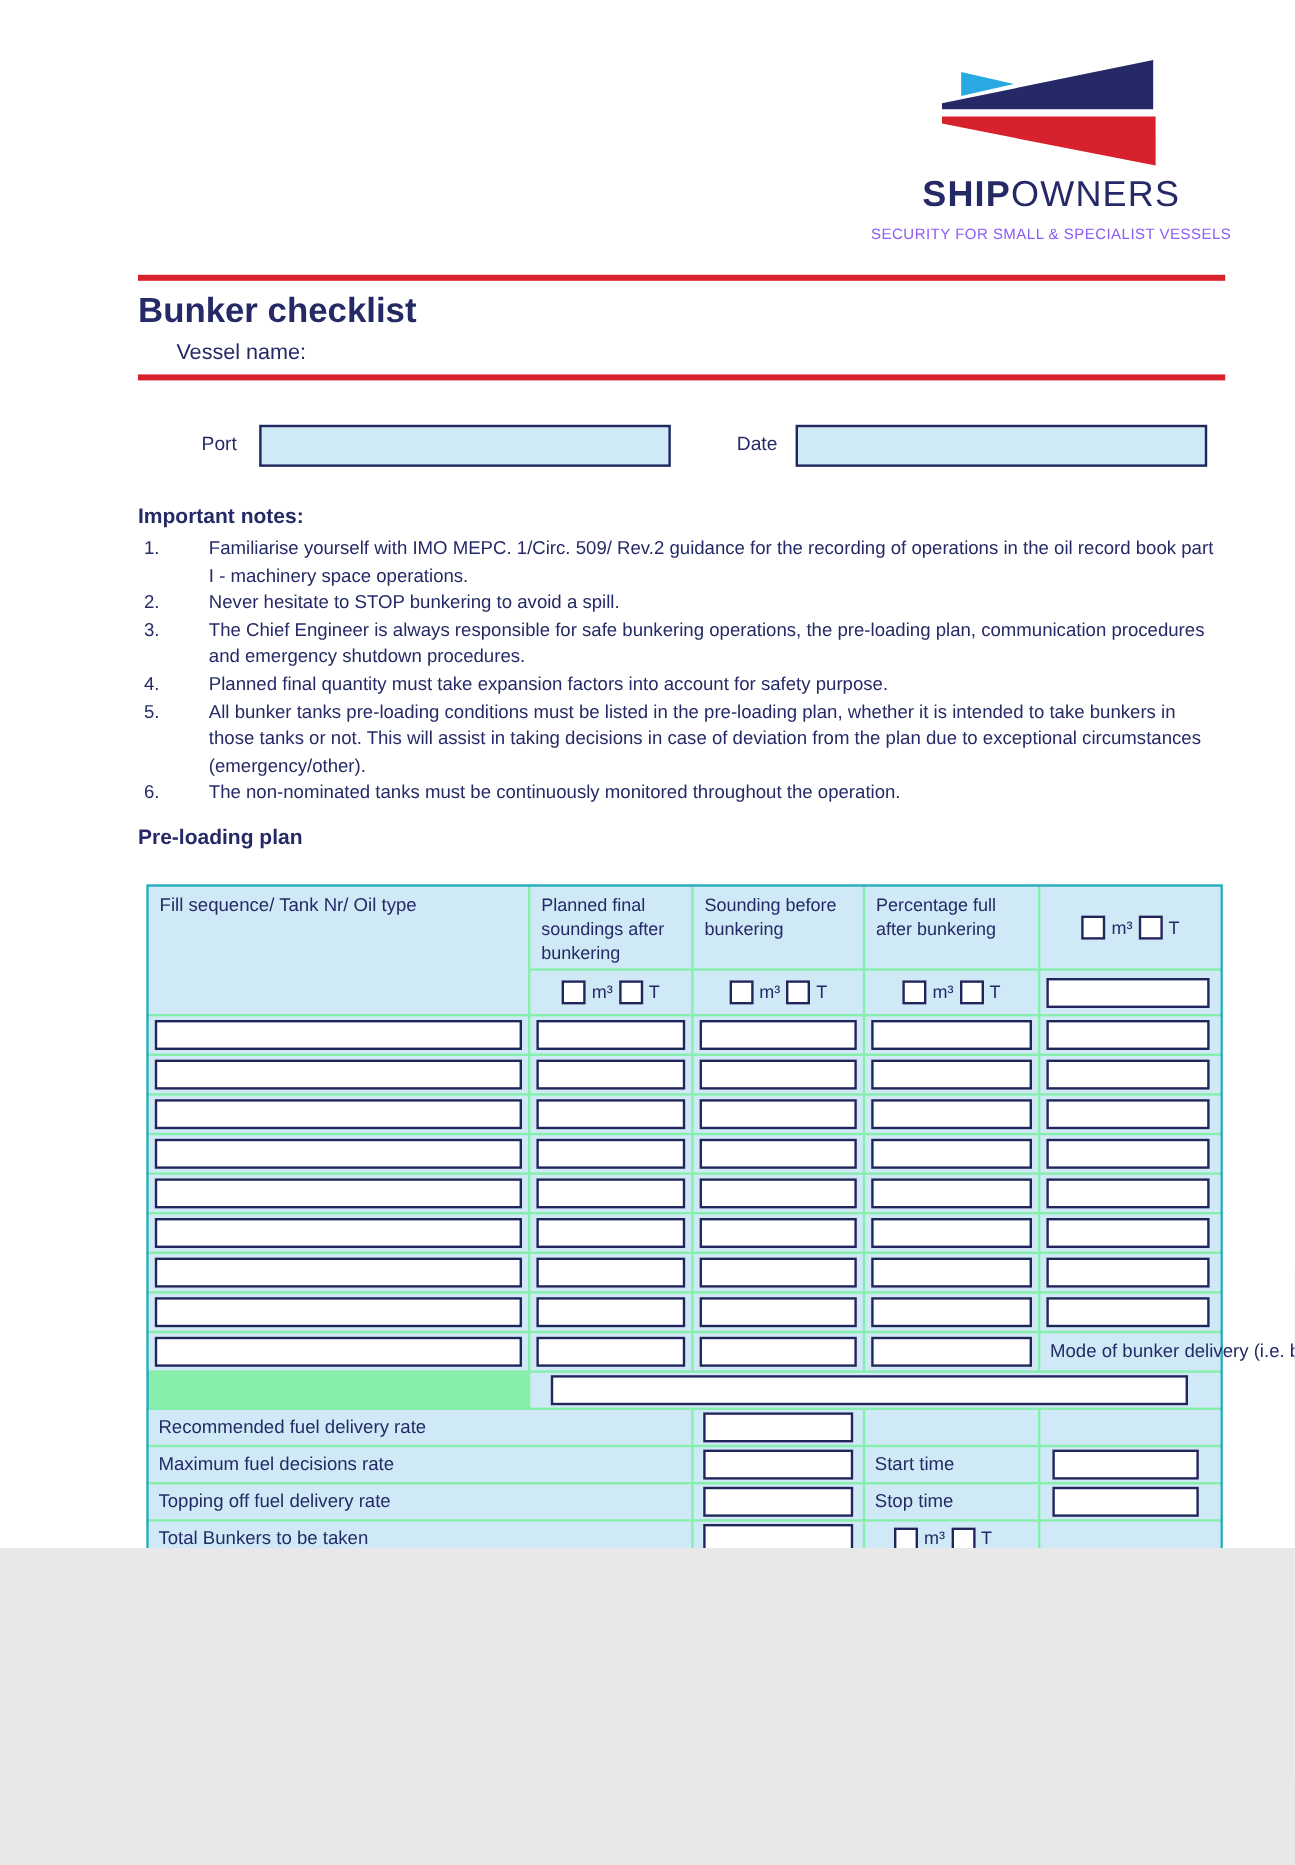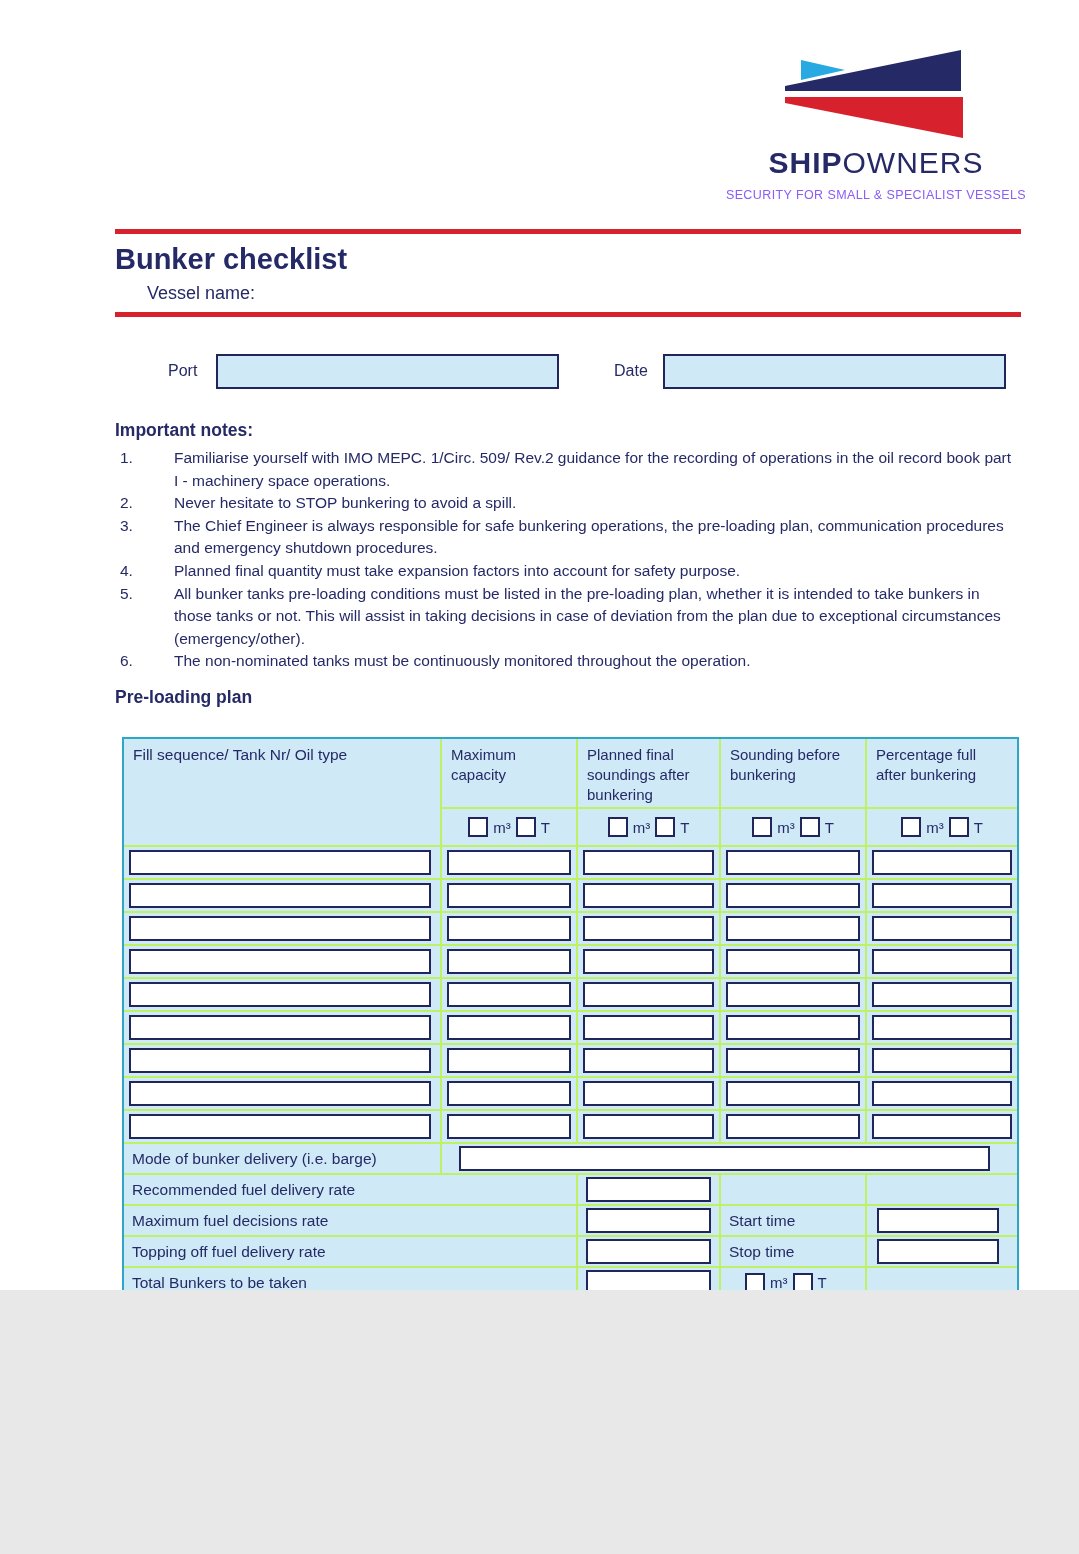--- a/index.html
+++ b/index.html
@@ -23,21 +23,21 @@
   
   .notelist{left:120px;top:447px;width:898px;font-size:15.5px;line-height:22.6px;}
   .note-item{display:flex;}
   .note-num{width:54px;flex:none;}
   .note-text{flex:1;}
   
   .plan-table{
     left:122px;top:737px;display:grid;
     grid-template-columns:316px 134px 141px 144px 150px;
     grid-template-rows:68px 36px repeat(9,31px) repeat(5,29px);
-    gap:2px;background:#bef264;border:2px solid #2da7c7;
+    gap:2px;background:#86efac;border:2px solid #2da7c7;
   }
   .cell{background:#cfe9f7;box-sizing:border-box;min-width:0;}
   .hdr{padding:6px 8px 0 9px;font-size:15px;line-height:20px;}
   .c1hdr{grid-row:1/3;font-size:15.5px;}
   .unit-cell{display:flex;align-items:center;justify-content:center;gap:5px;font-size:15px;}
   .checkbox{width:20px;height:20px;background:#fff;border:2px solid #20255c;box-sizing:border-box;flex:none;}
   .input-cell{display:flex;align-items:center;padding:2px 5px;}
   .c1input{padding:2px 9px 2px 5px;}
   .wbox{flex:1;height:25px;background:#fff;border:2px solid #20255c;box-sizing:border-box;}
   .lbl-cell{display:flex;align-items:center;padding:0 8px;font-size:15.5px;white-space:nowrap;}
@@ -113,21 +113,20 @@
         <span class="note-num">6.</span>
         <span class="note-text">The non-nominated tanks must be continuously monitored throughout the operation.</span>
       </div>
   </div>
 
   <div class="abs h2" style="left:115px;top:687px;">Pre-loading plan</div>
 
   <div class="abs plan-table">
 
     <div class="cell hdr c1hdr">Fill sequence/ Tank Nr/ Oil type</div>
-    <div class="cell hdr">Maximum capacity</div>
     <div class="cell hdr">Planned final soundings after bunkering</div>
     <div class="cell hdr">Sounding before bunkering</div>
     <div class="cell hdr">Percentage full after bunkering</div>
 
     <div class="cell unit-cell">
         <span class="checkbox"></span>
         <span>m³</span>
         <span class="checkbox"></span>
         <span>T</span>
       </div>

